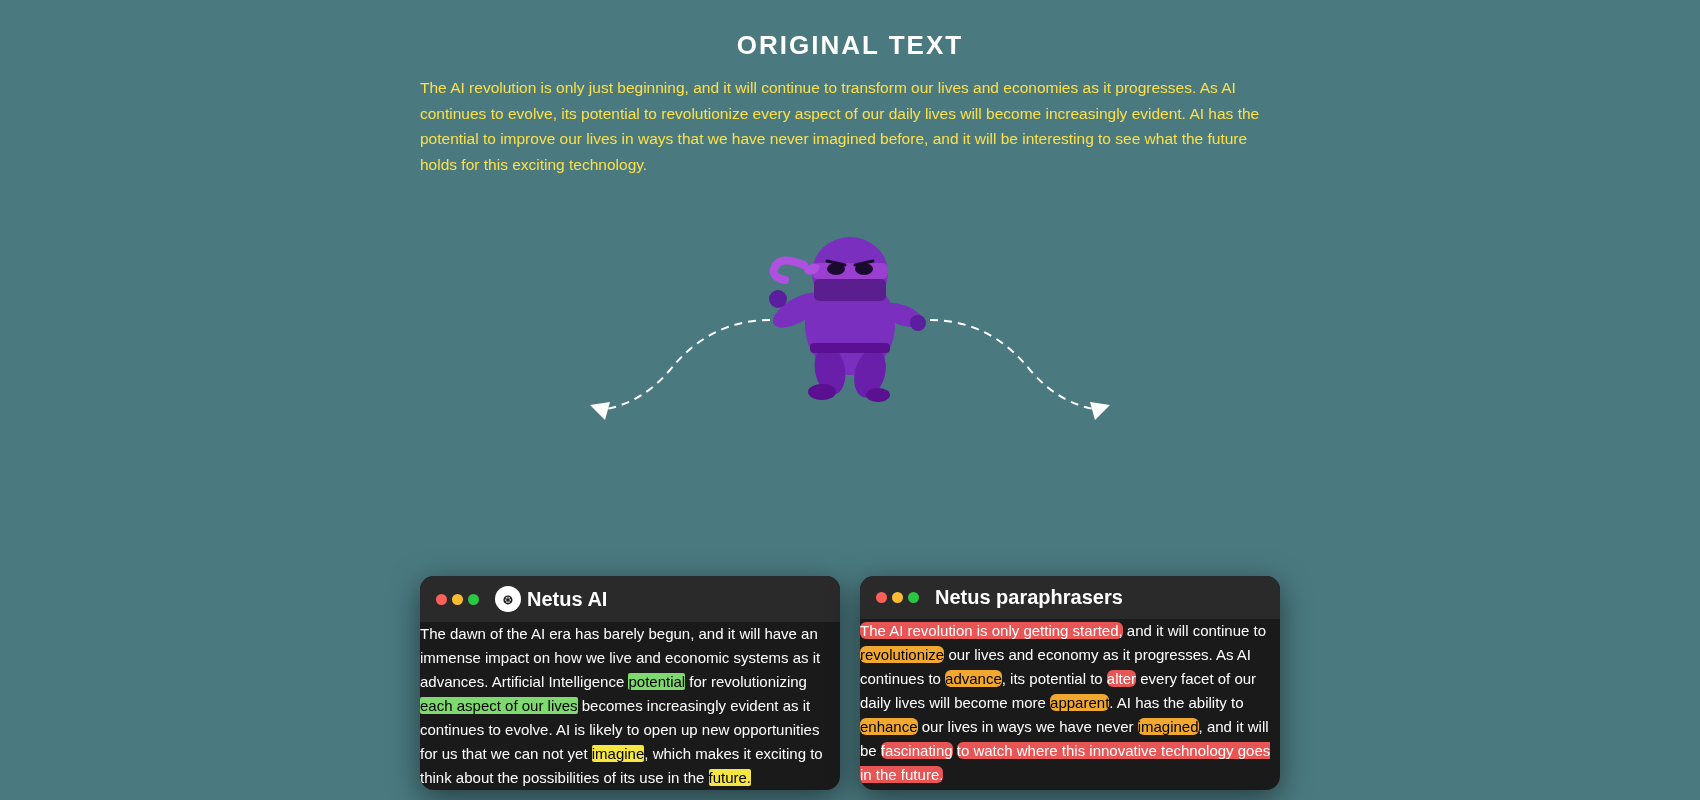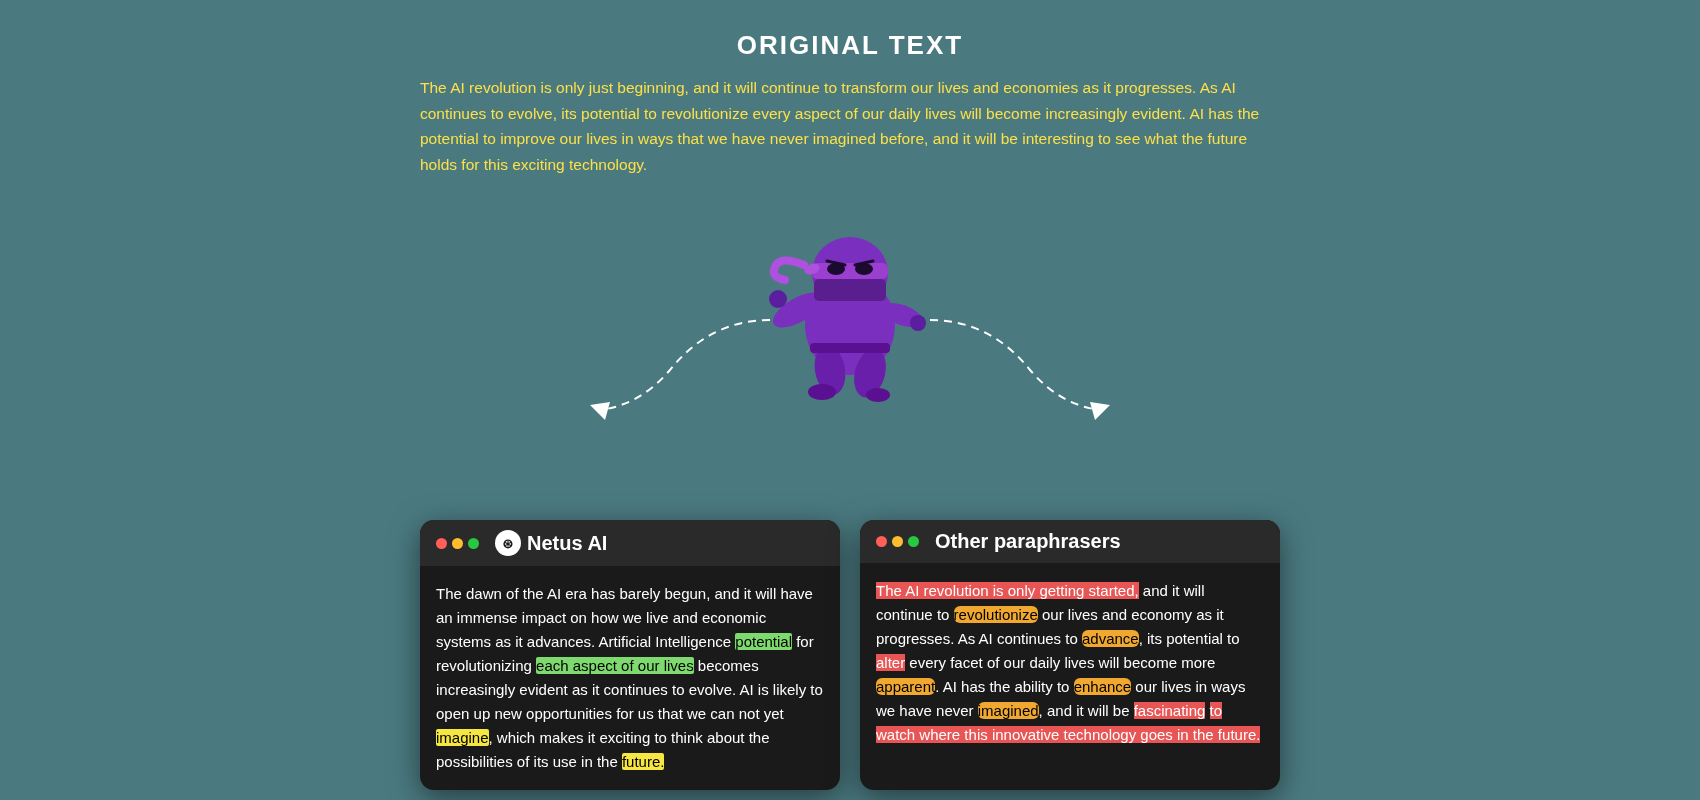--- a/index.html
+++ b/index.html
@@ -139,30 +139,29 @@
       width: 26px;
       height: 26px;
       background: #ffffff;
       border-radius: 50%;
       font-size: 13px;
       font-weight: 900;
       color: #1a1a1a;
     }
 
     .panel-body {
-      padding: 16px;
       font-size: 15px;
       line-height: 1.6;
       color: #fff;
     }
 
     
     .hl-green { background-color: #7eda6e; color: #000; border-radius: 2px; }
     .hl-yellow { background-color: #f5e642; color: #000; border-radius: 2px; }
-    .hl-red { background-color: #e85555; color: #fff; border-radius: 0; }
+    .hl-red { background-color: #e85555; color: #fff; border-radius: 6px; }
     .hl-orange { background-color: #f0a830; color: #000; border-radius: 6px; }
 
     
     .ninja-svg {
       width: 200px;
       height: 220px;
     }
   </style>
 </head>
 <body>
@@ -245,21 +244,21 @@
     </div>
 
     <div class="panel">
       <div class="panel-titlebar">
         <div class="traffic-lights">
           <div class="dot dot-red"></div>
           <div class="dot dot-yellow"></div>
           <div class="dot dot-green"></div>
         </div>
         <div class="panel-title">
-          <span>Other paraphrasers</span>
+          <span>Netus paraphrasers</span>
         </div>
       </div>
       <div class="panel-body">
         <span class="hl-red">The AI revolution is only getting started,</span><span> and it will continue to </span><span class="hl-orange">revolutionize</span><span> our lives and economy as it progresses. As AI continues to </span><span class="hl-orange">advance</span><span>, its potential to </span><span class="hl-red">alter</span><span> every facet of our daily lives will become more </span><span class="hl-orange">apparent</span><span>. AI has the ability to </span><span class="hl-orange">enhance</span><span> our lives in ways we have never </span><span class="hl-orange">imagined</span><span>, and it will be </span><span class="hl-red">fascinating</span><span> </span><span class="hl-red">to watch where this innovative technology goes in the future.</span>
       </div>
     </div>
 
   </div>
 
 </div>

